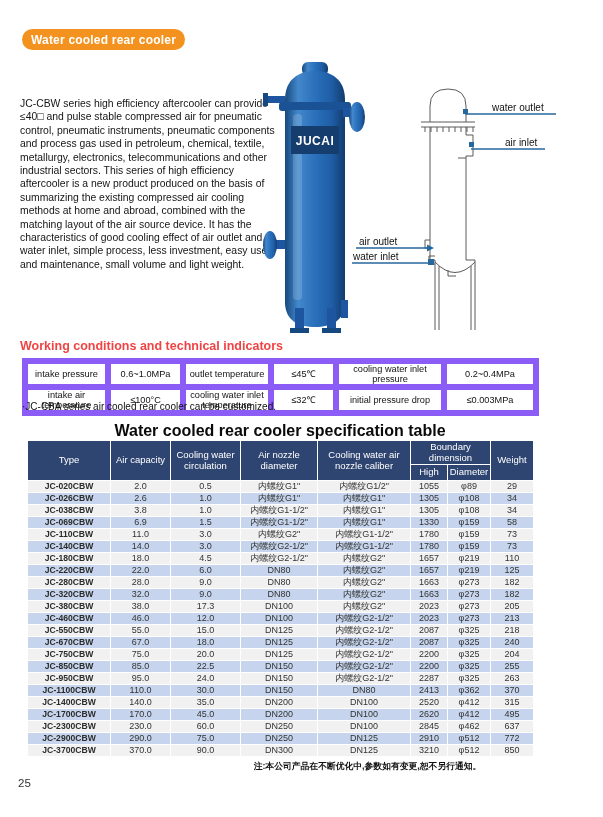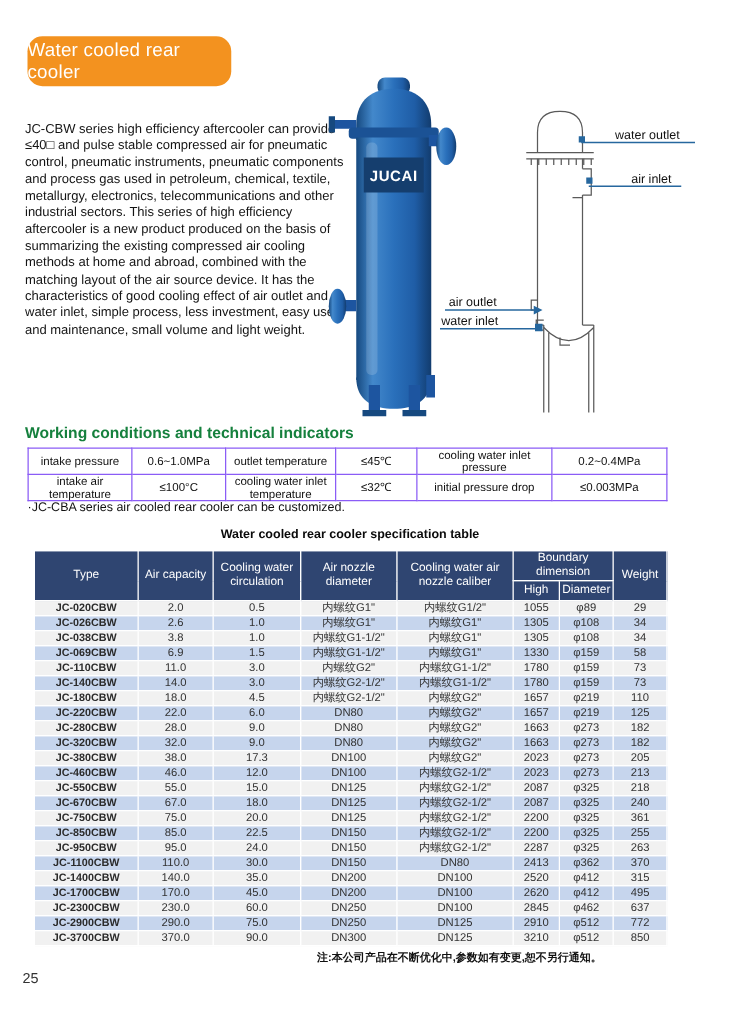--- a/index.html
+++ b/index.html
@@ -1,38 +1,38 @@
 <!DOCTYPE html>
 <html><head>
 <meta charset="utf-8">
 <style>
   * { margin:0; padding:0; box-sizing:border-box; }
   html,body { background:#ffffff; }
   body { width:603px; height:817px; position:relative; font-family:"Liberation Sans", sans-serif; overflow:hidden; }
   .page { position:absolute; left:0; top:0; width:603px; height:817px; background:#ffffff; }
 
-  .badge { position:absolute; left:22px; top:29px; width:163px; height:40px; background:#F3921F;
-           border-radius:12px; color:#ffffff; font-weight:normal; font-size:15px;
+  .badge { position:absolute; left:22px; top:29px; width:163px; height:21px; background:#F3921F;
+           border-radius:12px; color:#ffffff; font-weight:bold; font-size:12px;
            display:flex; align-items:center; justify-content:center; letter-spacing:0.2px; }
 
   .intro { position:absolute; left:20px; top:97px; width:262px; font-size:10.4px; line-height:13.4px; color:#141414; }
 
   .tank-svg    { position:absolute; left:255px; top:60px; width:115px; height:278px; }
   .diagram-svg { position:absolute; left:345px; top:78px; width:258px; height:262px; }
 
-  .wc-heading { position:absolute; left:20px; top:339px; font-size:12.5px; font-weight:bold; color:#15803d; }
+  .wc-heading { position:absolute; left:20px; top:339px; font-size:12.5px; font-weight:bold; color:#ef4444; }
 
   .wc-table { position:absolute; left:22px; top:358px; border-collapse:collapse; table-layout:fixed; width:512px; }
-  .wc-table td { border:1px solid #8b5cf6; font-size:9.2px; line-height:10px; color:#111;
+  .wc-table td { border:6px solid #8b5cf6; font-size:9.2px; line-height:10px; color:#111;
                  text-align:center; vertical-align:middle; height:20px; padding:0 1px; background:#ffffff; }
 
   .wc-note { position:absolute; left:22px; top:401px; font-size:10px; color:#111; }
 
   .spec-title { position:absolute; left:27px; top:422px; width:506px; text-align:center;
-                font-size:10px; font-weight:bold; color:#0a0a0a; }
+                font-size:16px; font-weight:bold; color:#0a0a0a; }
 
   .spec-table { position:absolute; left:27px; top:440px; border-collapse:collapse; table-layout:fixed; width:506px; }
   .spec-table th { background:#2F4571; color:#ffffff; font-weight:normal; font-size:9.5px; line-height:10.5px;
                    border:1px solid #ffffff; text-align:center; vertical-align:middle; padding:1px 1px; height:16px; }
   .spec-table td { font-size:9px; color:#333; text-align:center; vertical-align:middle;
                    border:1px solid #ffffff; padding:0 1px; height:11.4px; line-height:11px; }
   .spec-table tr.odd  td { background:#F1F1F1; }
   .spec-table tr.even td { background:#C6D5ED; }
   .spec-table td:first-child { font-weight:bold; font-size:8.6px; color:#2b2b2b; }
 
@@ -316,21 +316,21 @@
           <td>240</td>
         </tr>
         <tr class="odd">
           <td>JC-750CBW</td>
           <td>75.0</td>
           <td>20.0</td>
           <td>DN125</td>
           <td>内螺纹G2-1/2"</td>
           <td>2200</td>
           <td>φ325</td>
-          <td>361</td>
+          <td>204</td>
         </tr>
         <tr class="even">
           <td>JC-850CBW</td>
           <td>85.0</td>
           <td>22.5</td>
           <td>DN150</td>
           <td>内螺纹G2-1/2"</td>
           <td>2200</td>
           <td>φ325</td>
           <td>255</td>

